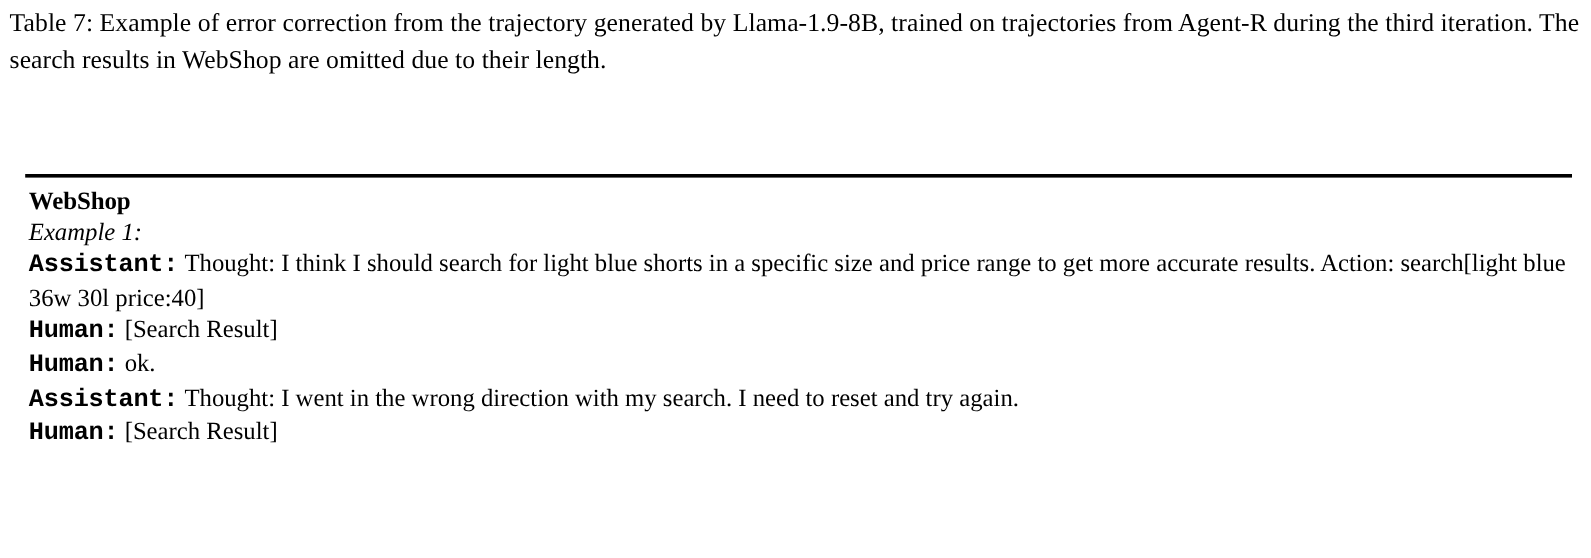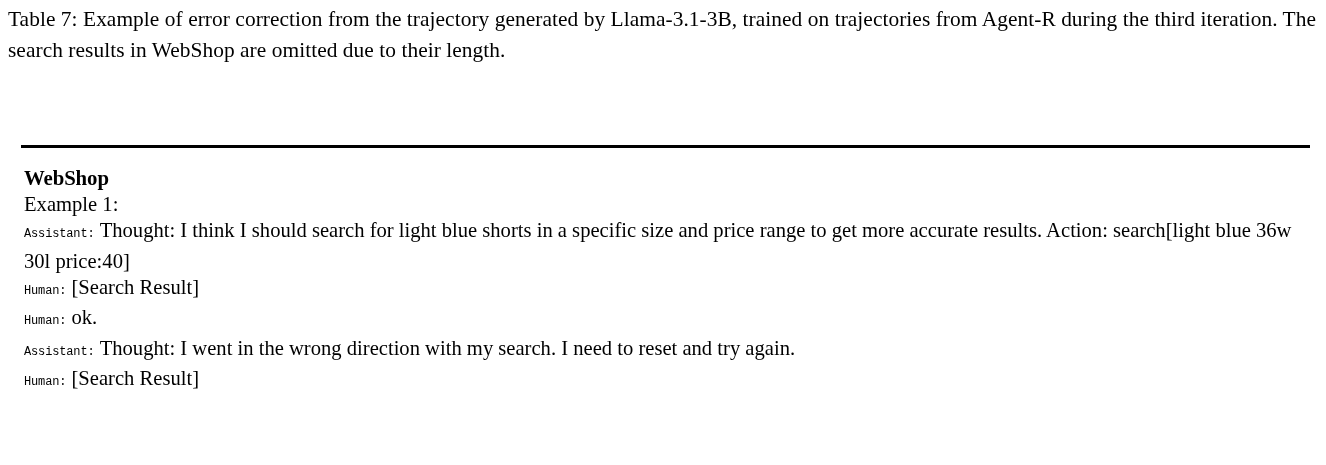--- a/index.html
+++ b/index.html
@@ -37,56 +37,58 @@
     left: 21px;
     top: 145px;
     width: 1289px;
   }
   .rule-top {
     width: 100%;
     height: 2.6px;
     background: #000000;
   }
   .table-body {
-    padding-top: 16px;
+    padding-top: 6px;
     font-size: 20.6px;
     line-height: 26.4px;
   }
 
   .row {
     display: block;
     padding-left: 3px;
     white-space: normal;
   }
 
   .hdr {
     font-weight: bold;
     font-size: 20.8px;
     line-height: 27px;
     letter-spacing: -0.1px;
   }
   .ital {
+    font-style: italic;
     font-size: 20.6px;
     line-height: 26.6px;
   }
   .mono {
     font-family: "Liberation Mono", "DejaVu Sans Mono", monospace;
-    font-size: 12px;
+    font-size: 21px;
     letter-spacing: -0.15px;
+    font-weight: bold;
   }
   .serif-txt {
     font-family: "Liberation Serif", "DejaVu Serif", serif;
     font-size: 20.6px;
   }
 </style>
 </head>
 <body>
 
 <div class="caption">
-  <span>Table 7: Example of error correction from the trajectory generated by Llama-3.1-3B, trained on trajectories from Agent-R during the third iteration. The search results in WebShop are omitted due to their length.</span>
+  <span>Table 7: Example of error correction from the trajectory generated by Llama-1.9-8B, trained on trajectories from Agent-R during the third iteration. The search results in WebShop are omitted due to their length.</span>
 </div>
 
 <div class="table-block">
 
   <div class="rule-top"></div>
 
   <div class="table-body">
 
     <div class="row hdr">WebShop</div>
 

